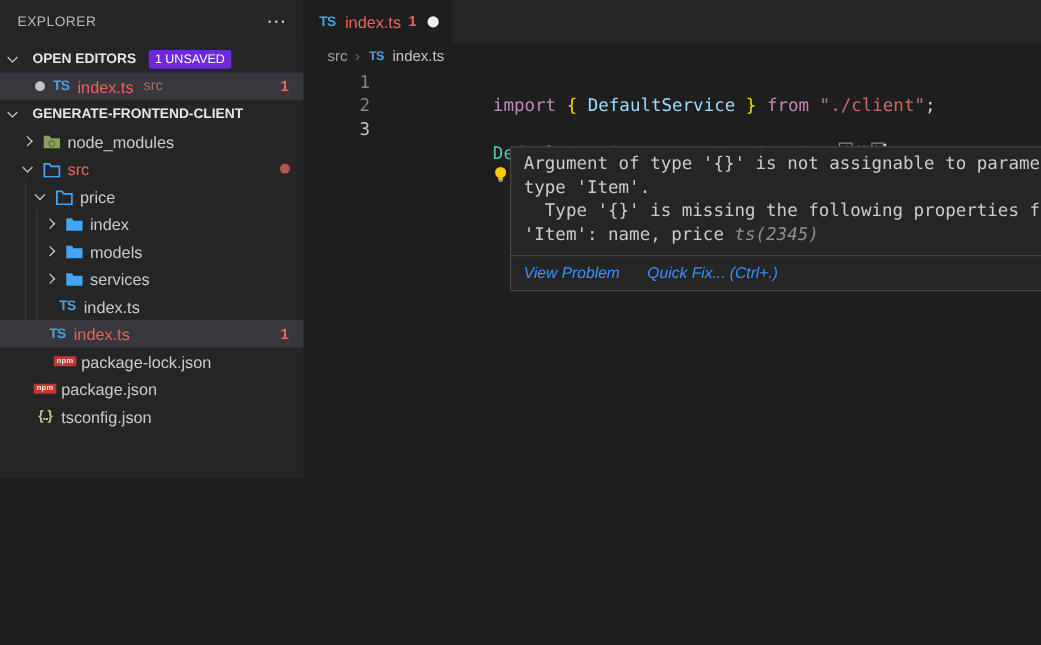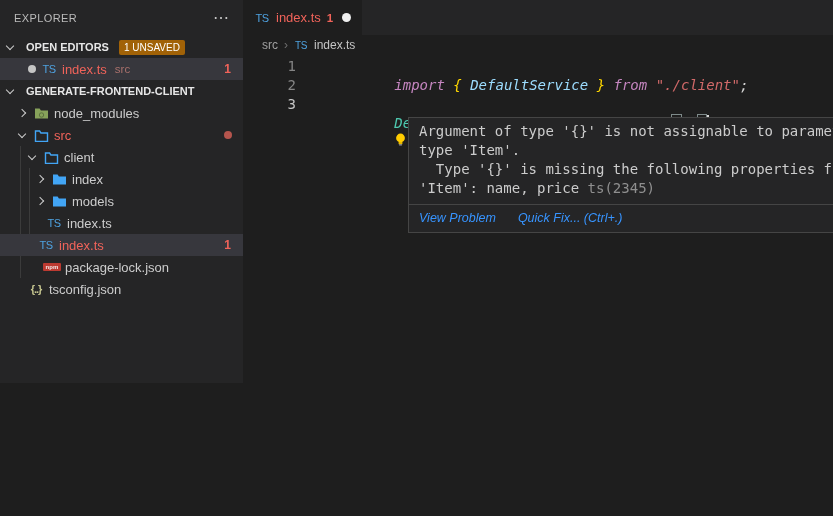--- a/index.html
+++ b/index.html
@@ -8,21 +8,21 @@
   .app { position: relative; width: 833px; height: 383px; display: flex; overflow: hidden; background:#1e1e1e; }
 
   
   .sidebar { width: 243px; height: 100%; background:#252526; color:#cccccc; flex: none; font-size: 13px; }
   .sidebar-header { height: 35px; display:flex; align-items:center; justify-content:space-between; padding:0 14px 0 14px; }
   .sidebar-title { font-size: 11px; color:#bbbbbb; letter-spacing:.4px; }
   .more-icon { color:#c5c5c5; font-size:16px; cursor:pointer; line-height:1; }
 
   .section-header { height: 22px; display:flex; align-items:center; gap:10px; padding-left:4px; font-size:11px; font-weight:700; color:#e7e7e7; cursor:pointer; }
   .oe-header { margin-top: 1px; }
-  .badge-unsaved { background:#a16207; color:#ffffff; font-weight:400; font-size:10px; padding:2px 5px; border-radius:2px;text-align:center; }
+  .badge-unsaved { background:#6d28d9; color:#ffffff; font-weight:400; font-size:10px; padding:2px 5px; border-radius:2px;text-align:center; }
 
   .chev { width:6px; height:6px; border-right:1.3px solid #cccccc; border-bottom:1.3px solid #cccccc; display:inline-block; flex:none; }
   .chev.expanded { transform: rotate(45deg); margin-top:-3px; }
   .chev.collapsed { transform: rotate(-45deg); }
   .chev-box { width:12px; display:flex; justify-content:center; flex:none; }
 
   .row { height:22px; display:flex; align-items:center; gap:5px; cursor:pointer; position:relative; }
   .row.selected { background:#37373d; }
   .row .label { white-space:nowrap; }
   .err-text { color:#f0635a; }
@@ -33,62 +33,62 @@
 
   .oe-row { padding-left: 28px; }
 
   .tree { position:relative; }
   .guide { position:absolute; width:1px; background:#3b3b3b; }
   .lvl1 { padding-left:16px; }
   .lvl2 { padding-left:26px; }
   .lvl3 { padding-left:34px; }
 
   .ticon { width:16px; height:16px; display:flex; align-items:center; justify-content:center; flex:none; }
-  .ts-glyph { color:#4ea1df; font-weight:400; font-size:11px; letter-spacing:-.5px; }
+  .ts-glyph { color:#4ea1df; font-weight:700; font-size:11px; letter-spacing:-.5px; }
   .ts-glyph.small { font-size:10px; }
   .npm-glyph { background:#bc3a31; color:#f1e9e9; font-size:6px; font-weight:700; padding:1px 2px; border-radius:1px; line-height:1; letter-spacing:.2px; }
   .json-glyph { color:#c5c58f; font-size:11px; font-weight:600; letter-spacing:-1px; }
 
   
   .editor { flex:1; display:flex; flex-direction:column; position:relative; background:#1e1e1e; min-width:0; }
   .tabbar { height:35px; background:#252526; display:flex; flex:none; }
   .tab { height:35px; background:#1e1e1e; display:flex; align-items:center; gap:6px; padding:0 11px; cursor:pointer; }
   .tab-name { color:#f0635a; font-size:13px; }
   .tab-count { color:#f0635a; font-size:11.5px; font-weight:600; }
   .tab-dirty { width:9px; height:9px; border-radius:50%; background:#f0f0f0; margin-left:3px; }
 
   .breadcrumb { height:20px; display:flex; align-items:center; gap:6px; padding-left:19px; font-size:12px; color:#a0a0a0; flex:none; }
   .bc-sep { color:#6e6e6e; font-size:12px; }
   .bc-file { color:#c5c5c5; }
 
   .code { font-family:"DejaVu Sans Mono", monospace; font-size:14px; line-height:19px; padding-top:2px; flex:1; position:relative; }
   .cline { display:flex; height:19px; white-space:pre; }
   .ln { width:53px; text-align:right; color:#858585; flex:none; user-select:none; }
   .ln.active { color:#c6c6c6; }
-  .ctext { padding-left:14px; white-space:pre; color:#d4d4d4;font-style:italic; }
+  .ctext { padding-left:14px; white-space:pre; color:#d4d4d4; }
   .kw { color:#c586c0; }
   .b1 { color:#ffd700; }
   .b3 { color:#87cefa; }
   .var { color:#9cdcfe; }
   .str { color:#d16969; }
   .pun { color:#d4d4d4; }
   .cls { color:#4ec9b0; }
   .fn { color:#dcdcaa; }
   .match { outline:1px solid #7e8a8a; outline-offset:0px; }
   .squiggle { text-decoration: underline wavy #f14c4c 1px; text-underline-offset:3px; text-decoration-skip-ink:none; }
   .cursor { display:inline-block; width:2px; height:16px; background:#d8d8d8; vertical-align:text-bottom; margin-left:1px; }
 
   .bulb { display:inline-block; width:13px; height:14px; position:relative; }
   .bulb svg { display:block; }
 
   
   .hover { position:absolute; left:165px; top:117px; width:565px; background:#252526; border:1px solid #454545; z-index:5; }
   .hover-body { padding:4px 10px 6px 10px; font-family:"DejaVu Sans Mono", monospace; font-size:14px; line-height:19px; color:#cccccc; }
   .hover-body div { white-space:pre; overflow:hidden; }
-  .ts-code { color:#8f8f8f; }
+  .ts-code { color:#8f8f8f;font-style:italic; }
   .hover-actions { border-top:1px solid #454545; padding:6px 10px 7px 10px; display:flex; gap:22px; font-size:12.5px; color:#3794ff; }
   .hover-actions span { cursor:pointer;font-style:italic; }
 
   
   .ficon { display:block; }
 </style>
 </head>
 <body>
 
 <div class="app">
@@ -157,21 +157,21 @@
 
       <div class="row lvl2">
         <span class="chev-box">
             <span class="chev expanded"></span>
           </span>
         <span class="ticon">
           <svg class="ficon" width="15" height="13" viewBox="0 0 15 13">
               <path d="M1.5 2h4.1l1.3 2H13.5v8.5H1.5z" fill="none" stroke="#42a5f5" stroke-width="1.4"></path>
             </svg>
         </span>
-        <span class="label">client</span>
+        <span class="label">price</span>
       </div>
 
       <div class="row lvl3">
         <span class="chev-box">
             <span class="chev collapsed"></span>
           </span>
         <span class="ticon">
           <svg class="ficon" width="15" height="13" viewBox="0 0 15 13">
               <path d="M1 1.5h4.6l1.3 2H14v8H1z" fill="#42a5f5"></path>
             </svg>
@@ -184,20 +184,31 @@
             <span class="chev collapsed"></span>
           </span>
         <span class="ticon">
           <svg class="ficon" width="15" height="13" viewBox="0 0 15 13">
               <path d="M1 1.5h4.6l1.3 2H14v8H1z" fill="#42a5f5"></path>
             </svg>
         </span>
         <span class="label">models</span>
       </div>
 
+      <div class="row lvl3">
+        <span class="chev-box">
+            <span class="chev collapsed"></span>
+          </span>
+        <span class="ticon">
+          <svg class="ficon" width="15" height="13" viewBox="0 0 15 13">
+              <path d="M1 1.5h4.6l1.3 2H14v8H1z" fill="#42a5f5"></path>
+            </svg>
+        </span>
+        <span class="label">services</span>
+      </div>
 
       <div class="row lvl3" style="padding-left:46px;">
         <span class="ticon">
             <span class="ts-glyph">TS</span>
           </span>
         <span class="label">index.ts</span>
       </div>
 
       <div class="row lvl2 selected" style="padding-left:38px;">
         <span class="ticon">
@@ -207,20 +218,26 @@
         <span class="count-badge">1</span>
       </div>
 
       <div class="row lvl1" style="padding-left:44px;">
         <span class="ticon">
             <span class="npm-glyph">npm</span>
           </span>
         <span class="label">package-lock.json</span>
       </div>
 
+      <div class="row lvl1" style="padding-left:28px;">
+        <span class="ticon">
+            <span class="npm-glyph">npm</span>
+          </span>
+        <span class="label">package.json</span>
+      </div>
 
       <div class="row lvl1" style="padding-left:28px;">
         <span class="ticon">
             <span class="json-glyph">{..}</span>
           </span>
         <span class="label">tsconfig.json</span>
       </div>
     </div>
   </div>
 

